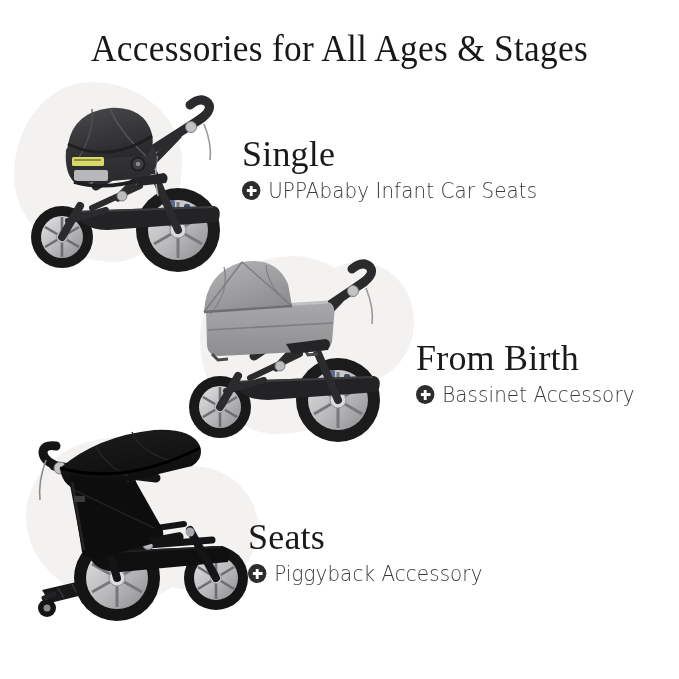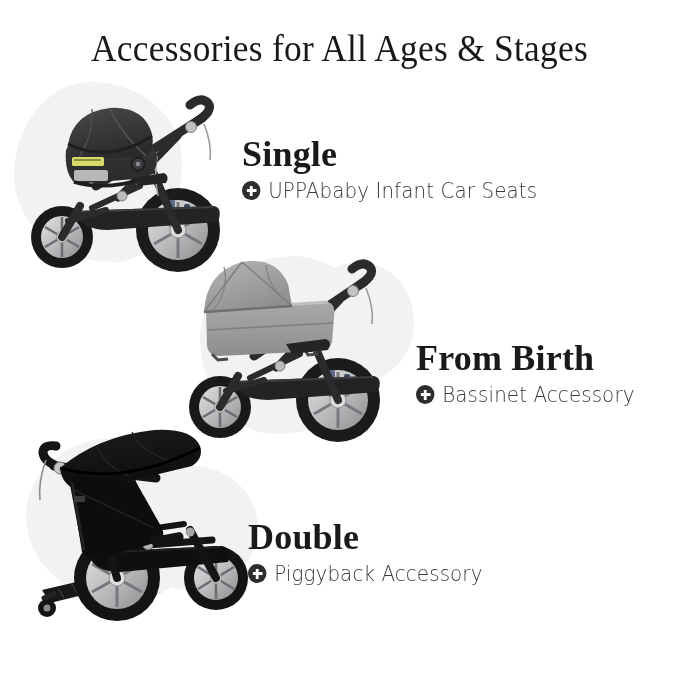--- a/index.html
+++ b/index.html
@@ -77,21 +77,21 @@
   
   .label-block { position: absolute; z-index: 5; }
 
   .label-single { left: 242px; top: 136px; }
   .label-birth  { left: 416px; top: 316px; margin-top: 24px; }
   .label-double { left: 248px; top: 519px; }
 
   .cat-title {
     font-family: "Liberation Serif", serif;
     font-size: 36px;
-    font-weight: 700;
+    font-weight: 400;
     color: #1a1a1a;
     line-height: 1.05;
     letter-spacing: 0.2px;
     white-space: nowrap;
   }
 
   .cat-sub {
     display: flex;
     align-items: center;
     gap: 8px;
@@ -447,20 +447,20 @@
         <path d="M48 62 L60 130" stroke="#242426" stroke-width="2.5" fill="none"></path>
 
         <rect x="50" y="76" width="11" height="6" rx="1" fill="#3a3a3c"></rect>
 
         <path d="M124 118 L156 112 Q162 115 158 122 L130 127 Z" fill="#131314"></path>
       </g>
     </svg>
   </div>
 
   <div class="label-block label-double">
-    <div class="cat-title">Double</div>
+    <div class="cat-title">Seats</div>
     <div class="cat-sub">
       <span class="plus-badge"></span>
       <span>Piggyback Accessory</span>
     </div>
   </div>
 
 </div>
 
 </body></html>

